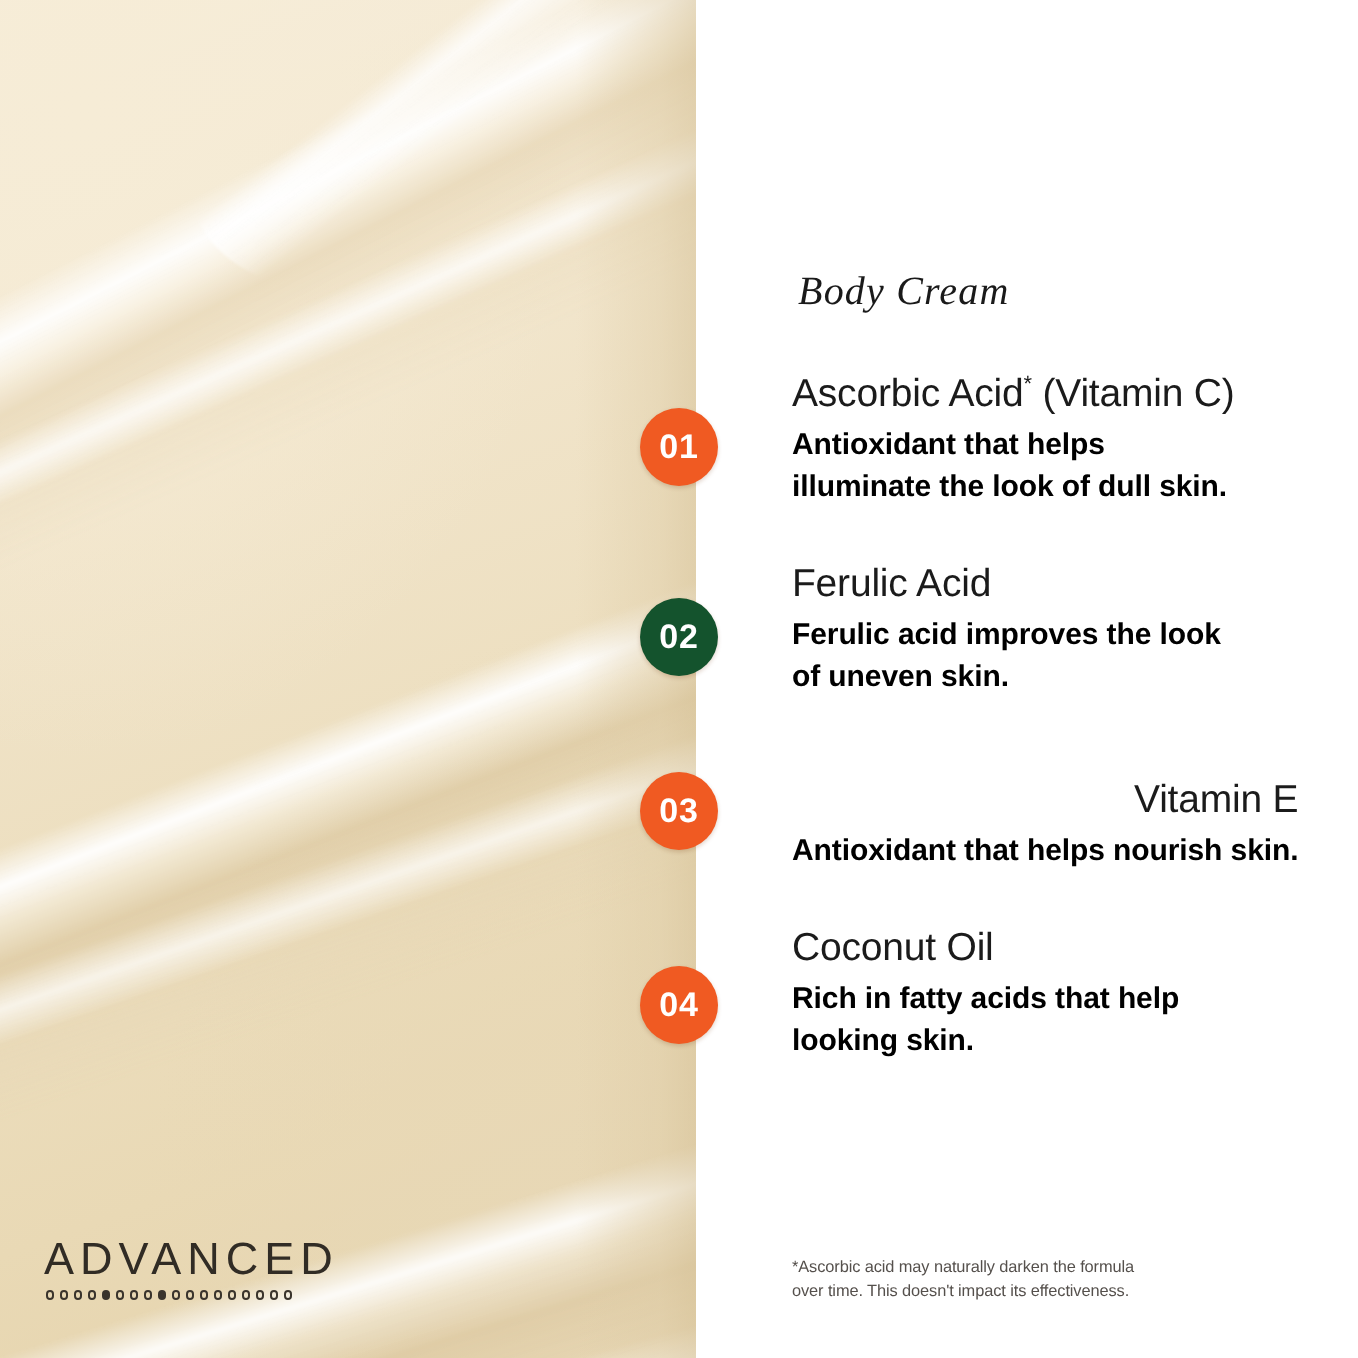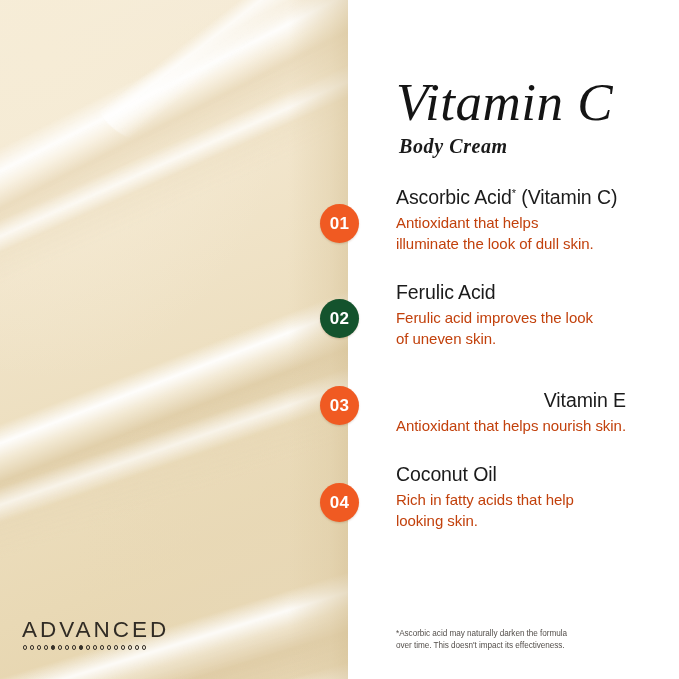--- a/index.html
+++ b/index.html
@@ -100,34 +100,34 @@
   .content{position:absolute;left:396px;top:0;width:266px;height:679px;}
   .title{
     position:absolute;left:0;top:76px;width:260px;
     font-family:"Liberation Serif","DejaVu Serif",serif;
     font-style:italic;font-weight:400;font-size:53px;line-height:1;
     color:#141414;letter-spacing:0.5px;white-space:nowrap;
   }
   .subtitle{
     position:absolute;left:3px;top:136px;
     font-family:"Liberation Serif","DejaVu Serif",serif;
-    font-style:italic;font-weight:700;font-size:20px;line-height:1;
+    font-style:italic;font-weight:400;font-size:20px;line-height:1;
     color:#1a1a1a;letter-spacing:0.6px;
   }
 
   .blocks{position:absolute;left:0;top:186px;width:270px;}
   .block{position:relative;}
   .block .heading{
     font-size:19.5px;font-weight:400;color:#1b1b1b;
     letter-spacing:-0.1px;line-height:1.22;white-space:nowrap;
   }
   .block .heading sup{font-size:11px;vertical-align:super;}
   .block .desc{
     margin-top:2px;
-    font-size:15px;font-weight:400;color:#c2410c;
+    font-size:15px;font-weight:700;color:#000000;
     line-height:1.42;letter-spacing:-0.05px;white-space:nowrap;
   }
 
   
   .badge{
     position:absolute;width:39px;height:39px;border-radius:50%;
     display:flex;align-items:center;justify-content:center;
     color:#fff;font-size:17px;font-weight:700;letter-spacing:0.4px;
     box-shadow:0 1px 2px rgba(120,60,20,.22);
   }
@@ -172,21 +172,20 @@
           <i></i>
           <i></i>
           <i></i>
           <i></i>
           <i></i>
         </div>
     </div>
   </div>
 
   <div class="content">
-    <div class="title">Vitamin C</div>
     <div class="subtitle">Body Cream</div>
     <div class="blocks" id="blocks">
         <div class="block" style="position: absolute; top: 0px; left: 0px;">
           <div class="heading"><span>Ascorbic Acid</span><sup>*</sup><span> (Vitamin C)</span></div>
           <div class="desc">
             <div>Antioxidant that helps</div>
             <div>illuminate the look of dull skin.</div>
           </div>
         </div>
         <div class="block" style="position: absolute; top: 95px; left: 0px;">

